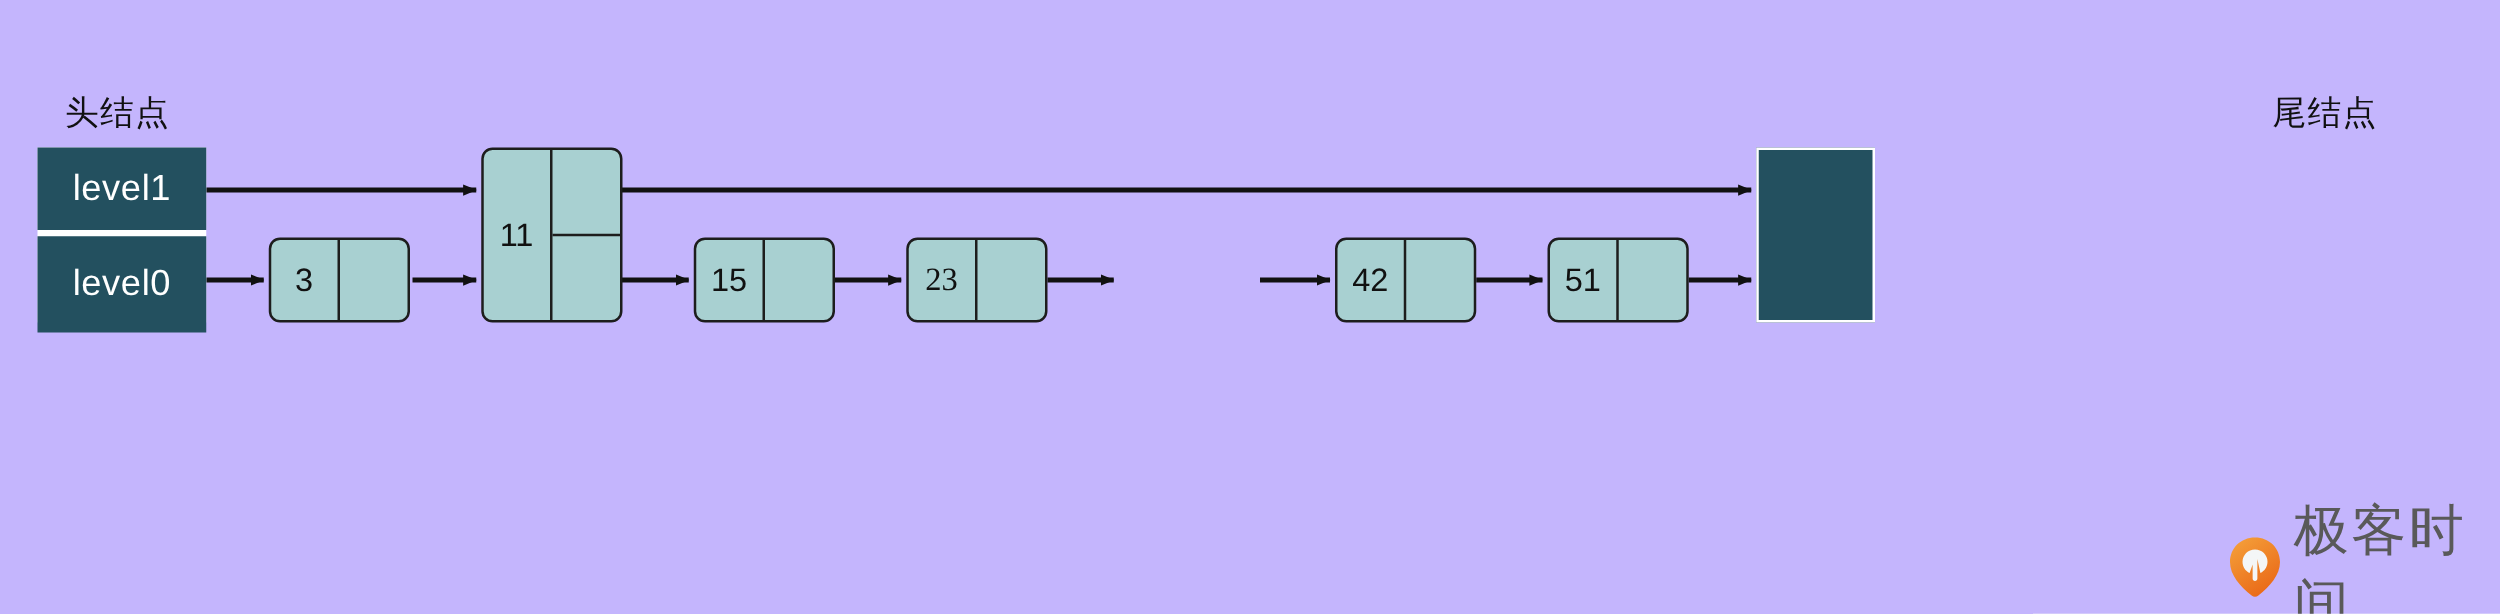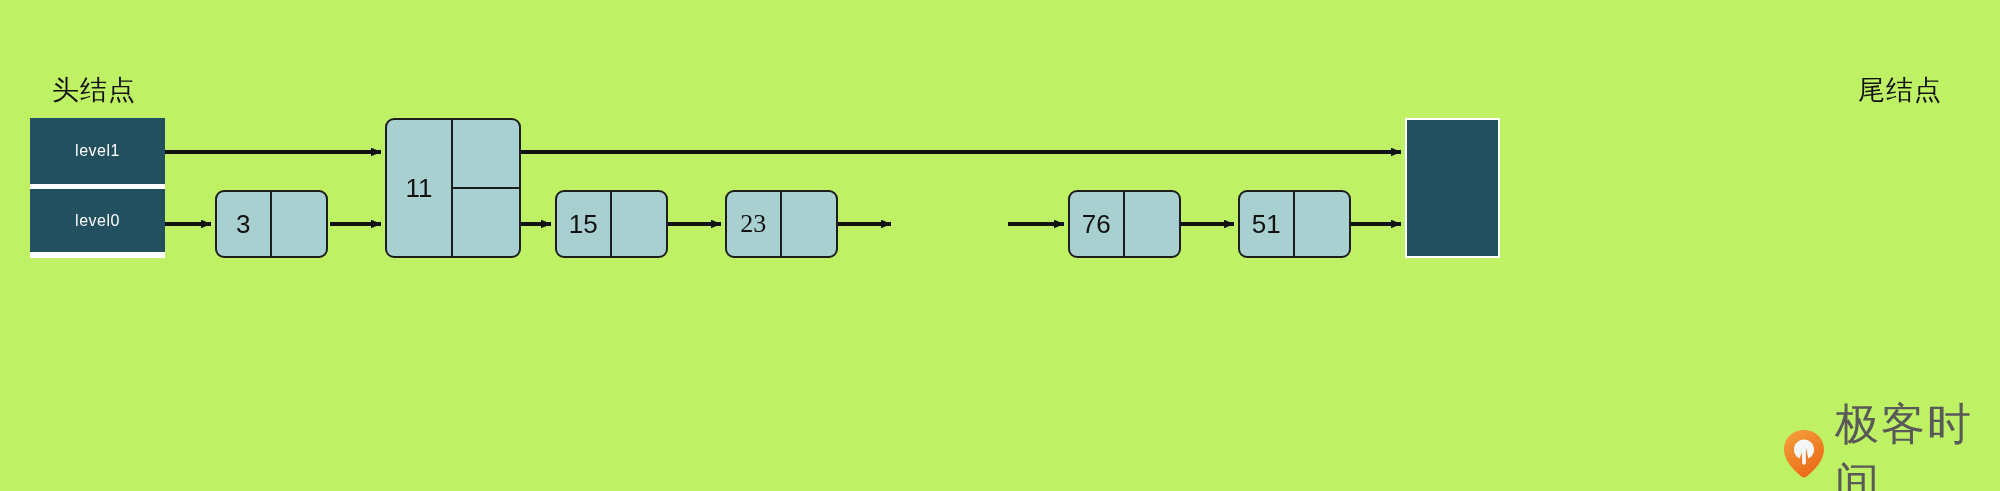--- a/index.html
+++ b/index.html
@@ -11,42 +11,42 @@
     width: 2000px;
     height: 491px;
     background: #f4f6f7;
     font-family: "Liberation Sans", "DejaVu Sans", sans-serif;
     overflow: hidden;
   }
   #canvas {
     position: relative;
     width: 2000px;
     height: 491px;
-    background: #bef264;
+    background: #c4b5fd;
   }
   svg.wires {
     position: absolute;
     left: 0;
     top: 0;
     width: 2000px;
     height: 491px;
     pointer-events: none;
   }
 
   
   .caption {
     position: absolute;
     font-size: 27px;
     color: #111111;
     white-space: nowrap;
     letter-spacing: 1px;
     font-family: "DejaVu Sans", "Liberation Sans", sans-serif;
   }
   #caption-head { left: 52px;  top: 72px; }
-  #caption-tail { left: 1900px; top: 72px; transform: translateX(-50%); }
+  #caption-tail { left: 1860px; top: 72px; transform: translateX(-50%); }
 
   
   .sentinel {
     position: absolute;
     background: #23505f;
     box-sizing: border-box;
   }
   #head-node {
     left: 30px;
     top: 118px;
@@ -54,28 +54,28 @@
     height: 140px;
     background: #ffffff;
     padding: 0;
   }
   .head-cell {
     position: absolute;
     left: 0;
     width: 135px;
     background: #23505f;
     color: #ffffff;
-    font-size: 16px;
+    font-size: 29px;
     display: flex;
     align-items: center;
     justify-content: center;
     letter-spacing: .5px;
   }
   #head-level1 { top: 0px;  height: 66px; }
-  #head-level0 { top: 71px; height: 63px; }
+  #head-level0 { top: 71px; height: 77px; }
 
   #tail-node {
     left: 1405px;
     top: 118px;
     width: 95px;
     height: 140px;
     background: #23505f;
     border: 2px solid #ffffff;
   }
 
@@ -107,21 +107,21 @@
   .node.single {
     top: 190px;
     height: 68px;
     width: 113px;
   }
 
   
   #node-11 {
     top: 118px;
     height: 140px;
-    width: 136px;
+    width: 113px;
     left: 385px;
     display: block;
   }
   #node-11 .key-tall {
     position: absolute;
     left: 0;
     top: 0;
     bottom: 0;
     width: 50%;
     display: flex;
@@ -226,21 +226,21 @@
     <div class="ptr"></div>
   </div>
 
   <div class="node single" id="node-23" style="left:725px;font-family:Liberation Serif, serif;">
     <div class="key">23</div>
     <div class="ptr"></div>
   </div>
 
 
   <div class="node single" id="node-42" style="left:1068px;">
-    <div class="key">76</div>
+    <div class="key">42</div>
     <div class="ptr"></div>
   </div>
 
   <div class="node single" id="node-51" style="left:1238px;">
     <div class="key">51</div>
     <div class="ptr"></div>
   </div>
 
   <div class="sentinel" id="tail-node">
     <span></span>

